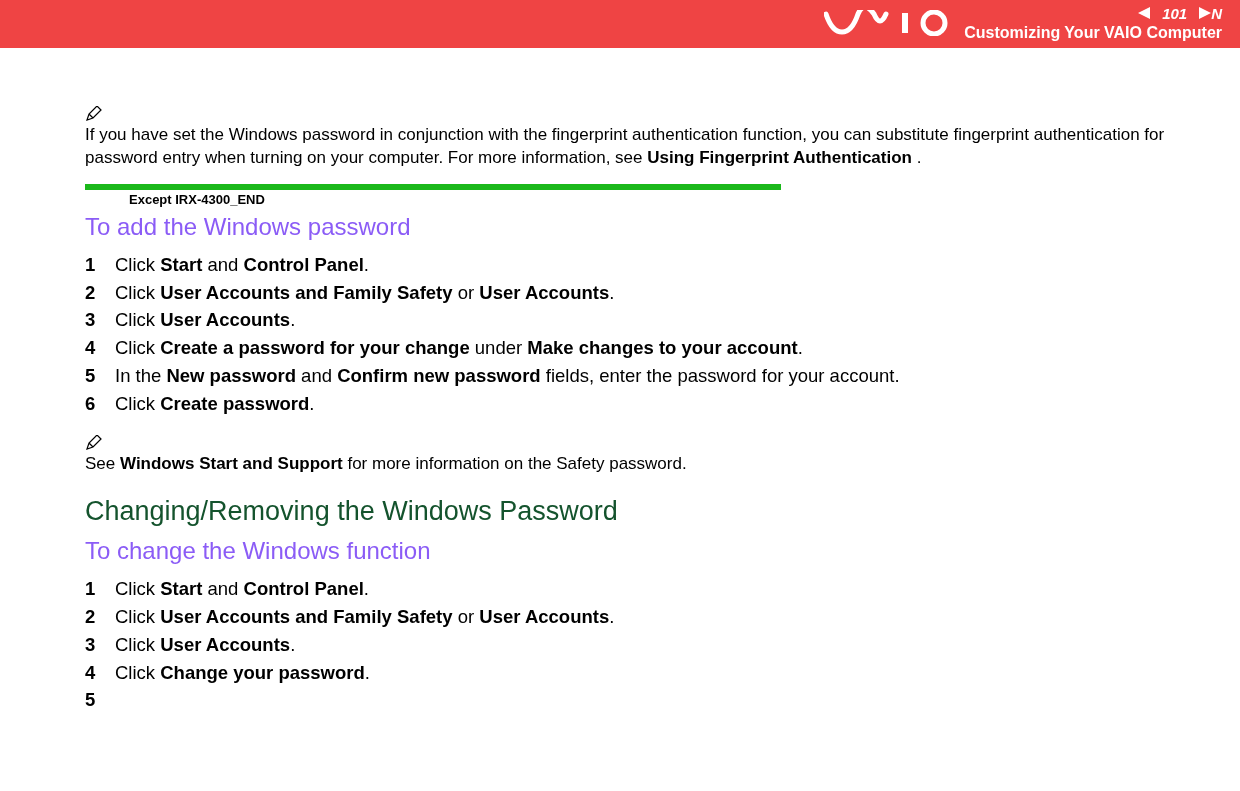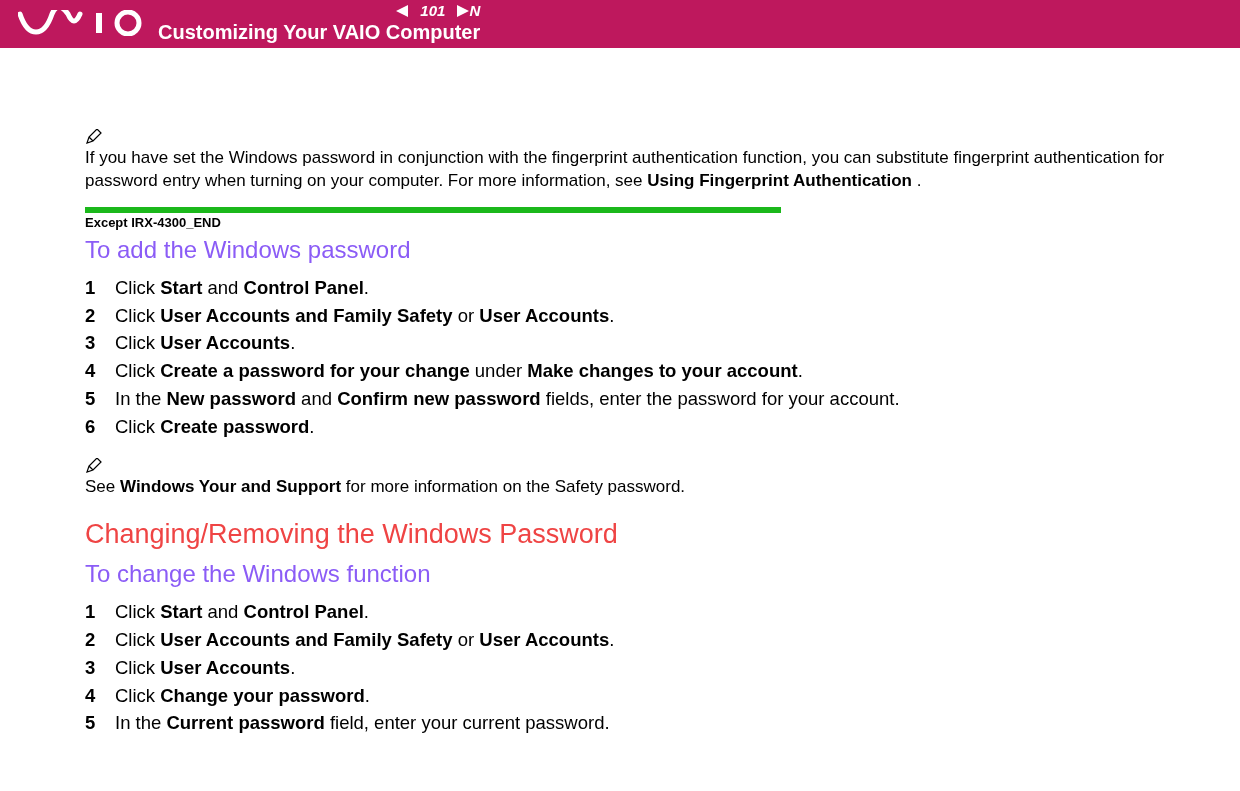--- a/index.html
+++ b/index.html
@@ -3,25 +3,25 @@
 <meta charset="utf-8">
 <style>
   * { margin: 0; padding: 0; box-sizing: border-box; }
   body {
     font-family: Arial, Helvetica, sans-serif;
     background: #fff;
     width: 1240px;
     color: #000;
   }
   .header {
-    background: #be185d;
+    background: #ef4444;
     color: #fff;
     display: flex;
     align-items: center;
-    justify-content: flex-start;
+    justify-content: flex-end;
     padding: 4px 18px 6px 18px;
     height: 48px;
   }
   .logo {
     font-family: Arial, sans-serif;
     display: flex;
     align-items: center;
     gap: 2px;
   }
   .header-right {
@@ -36,24 +36,24 @@
     align-items: center;
     gap: 4px;
     font-size: 15px;
     font-style: italic;
     font-weight: bold;
   }
   .page-nav svg { display: block; }
   .nav-number { font-weight: bold; font-style: italic; }
   .section-title {
     font-weight: bold;
-    font-size: 20px;
+    font-size: 16px;
   }
   .content {
-    padding: 81px 60px 20px 85px;
+    padding: 58px 60px 20px 85px;
   }
   .note-block {
     margin-bottom: 14px;
   }
   .pencil-icon {
     display: block;
     margin-bottom: 2px;
   }
   .note-text {
     font-size: 17px;
@@ -66,20 +66,21 @@
     background: #1bb81b;
     width: 696px;
     margin-top: 10px;
   }
   .except-tag {
     font-size: 13px;
     font-weight: bold;
     margin-top: 2px;
     margin-bottom: 6px;
     font-family: "Arial Narrow", Arial, sans-serif;
+    margin-left: 44px;
   }
   .subheading {
     color: #8b5cf6;
     font-size: 24px;
     font-weight: normal;
     margin-bottom: 10px;
   }
   .steps {
     margin-bottom: 18px;
   }
@@ -89,21 +90,21 @@
     font-size: 18.5px;
     line-height: 1.5;
   }
   .step-num {
     font-weight: bold;
     width: 30px;
     flex-shrink: 0;
   }
   .step-text { }
   .h2-blue {
-    color: #ef4444;
+    color: #14532d;
     font-size: 27px;
     font-weight: normal;
     margin-top: 20px;
     margin-bottom: 10px;
   }
   b { font-weight: bold; }
   .note-text b { font-weight: bold; }
 </style>
 </head>
 <body>
@@ -172,21 +173,21 @@
         <div class="step-num">6</div>
         <div class="step-text">Click <b>Create password</b>.</div>
       </div>
     </div>
 
   <div class="note-block">
     <svg class="pencil-icon" width="18" height="16" viewBox="0 0 18 16">
       <path d="M2 14 L4 8 L12 0 L16 4 L8 12 L2 14 Z M4 8 L8 12" stroke="#000" stroke-width="1.2" fill="none"></path>
     </svg>
     <div class="note-text">
-      <span>See </span><b>Windows Your and Support</b><span> for more information on the Safety password.</span>
+      <span>See </span><b>Windows Start and Support</b><span> for more information on the Safety password.</span>
     </div>
   </div>
 
   <div class="h2-blue">Changing/Removing the Windows Password</div>
 
   <div class="subheading">To change the Windows function</div>
 
   <div class="steps" id="steps2">
       <div class="step-row">
         <div class="step-num">1</div>
@@ -199,17 +200,16 @@
       <div class="step-row">
         <div class="step-num">3</div>
         <div class="step-text">Click <b>User Accounts</b>.</div>
       </div>
       <div class="step-row">
         <div class="step-num">4</div>
         <div class="step-text">Click <b>Change your password</b>.</div>
       </div>
       <div class="step-row">
         <div class="step-num">5</div>
-        <div class="step-text">In the <b>Current password</b> field, enter your current password.</div>
       </div>
     </div>
 
 </div>
 
 </body></html>

